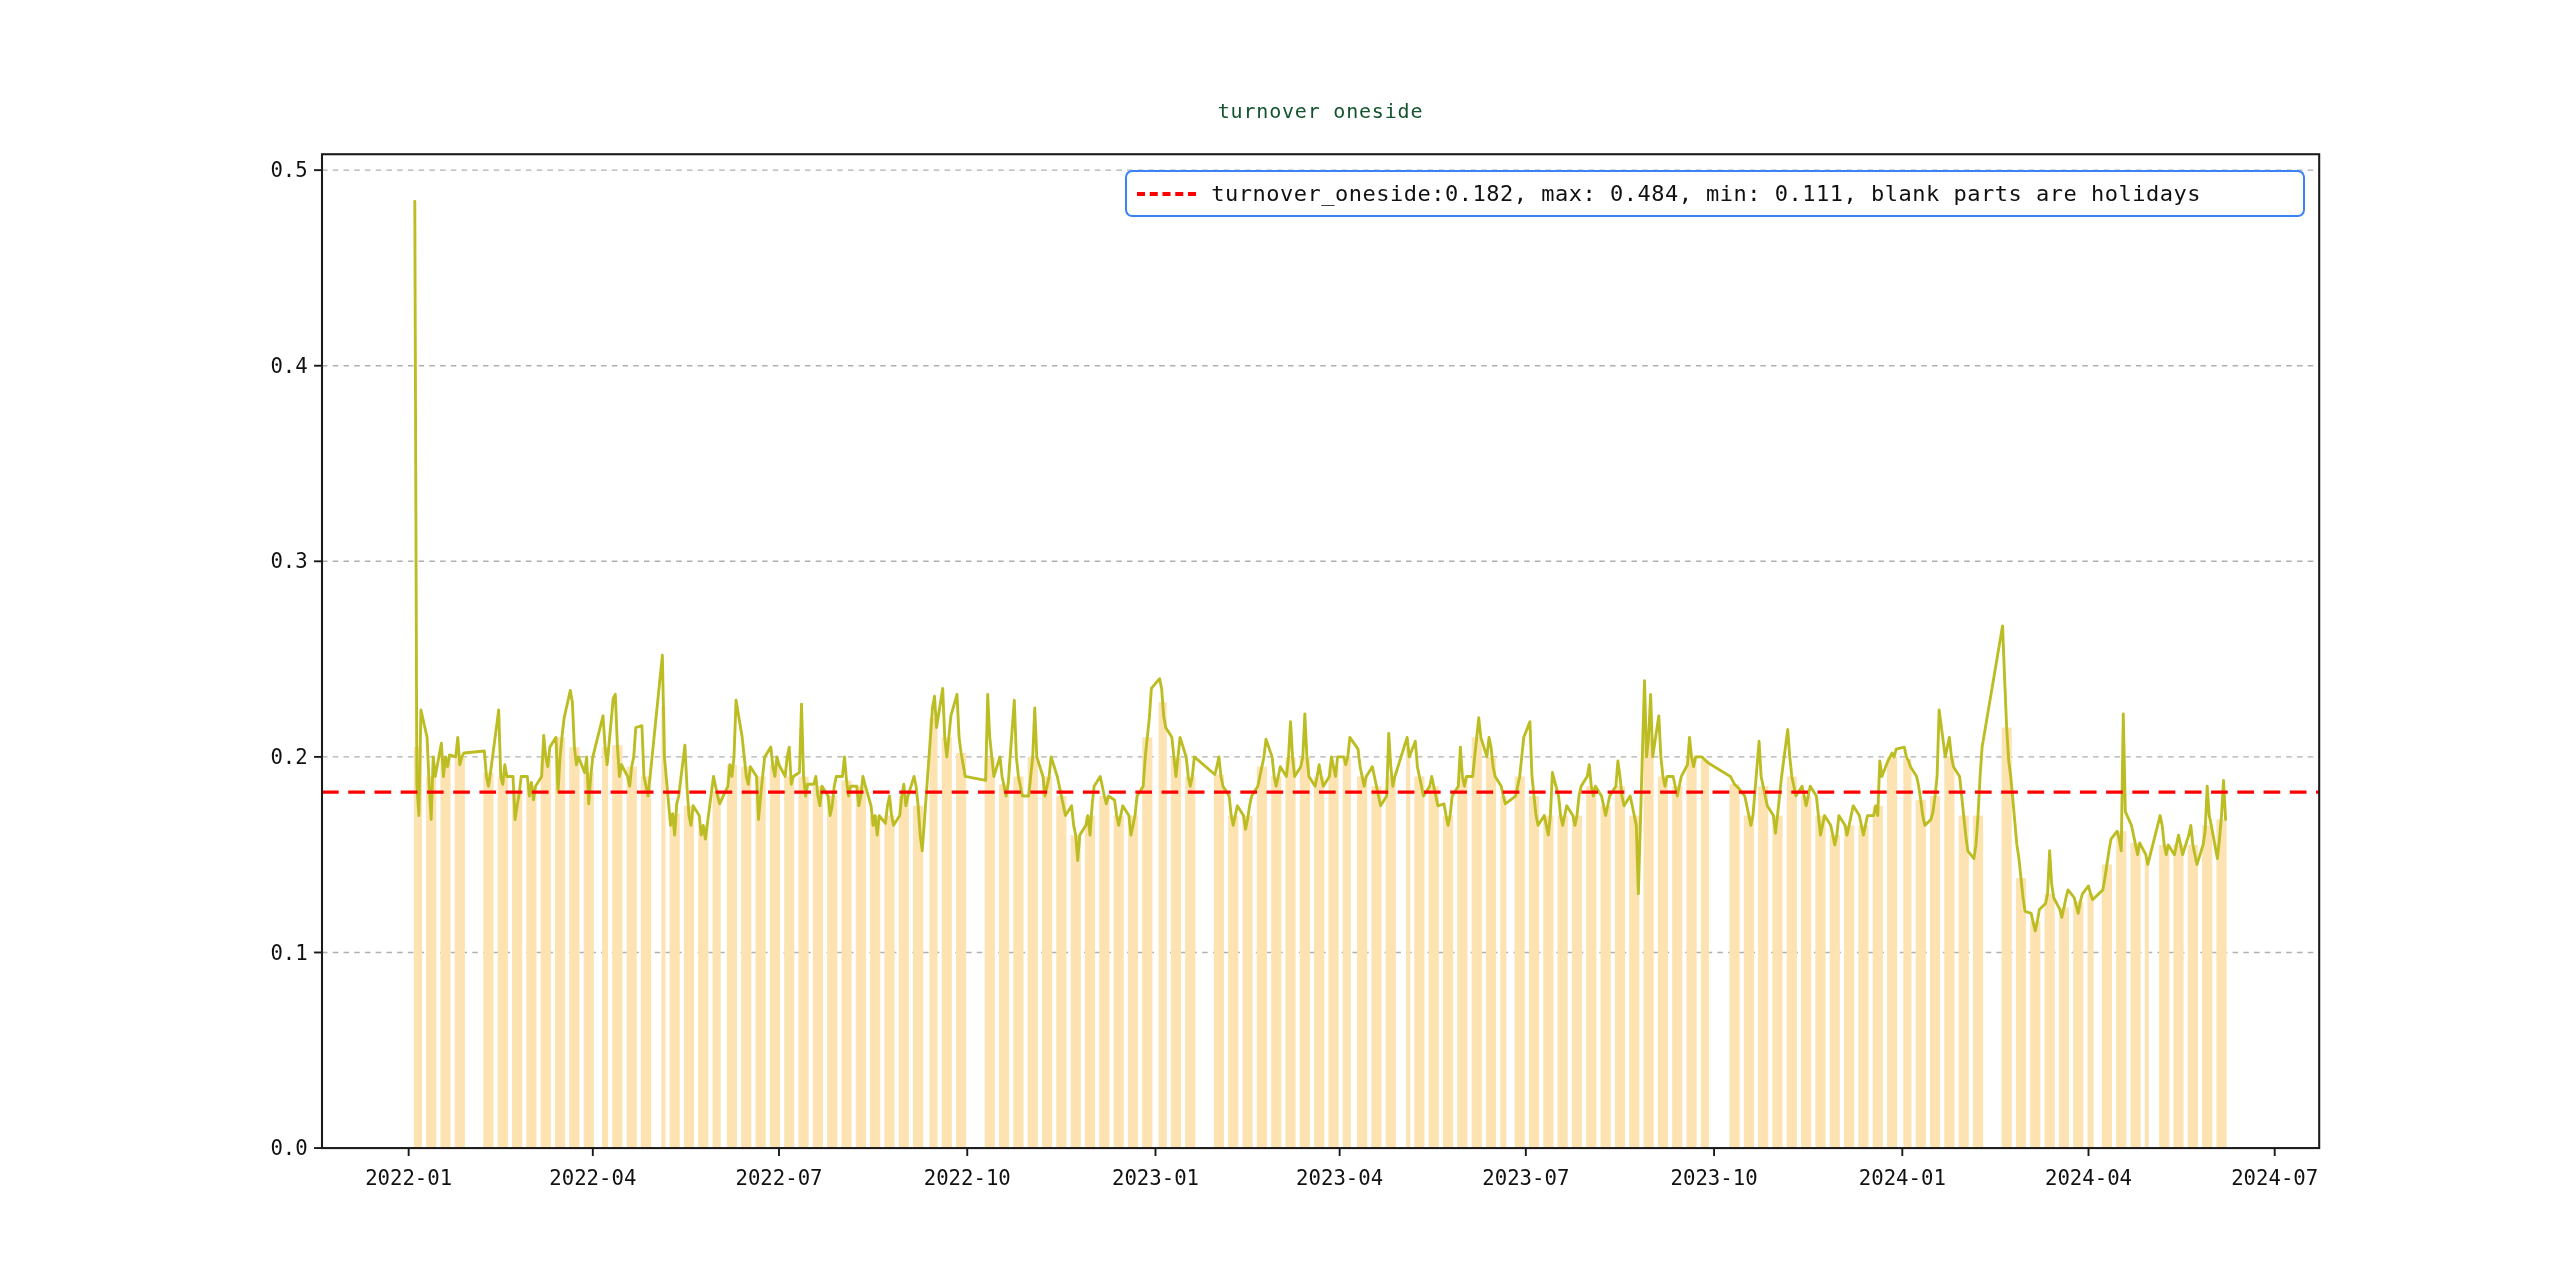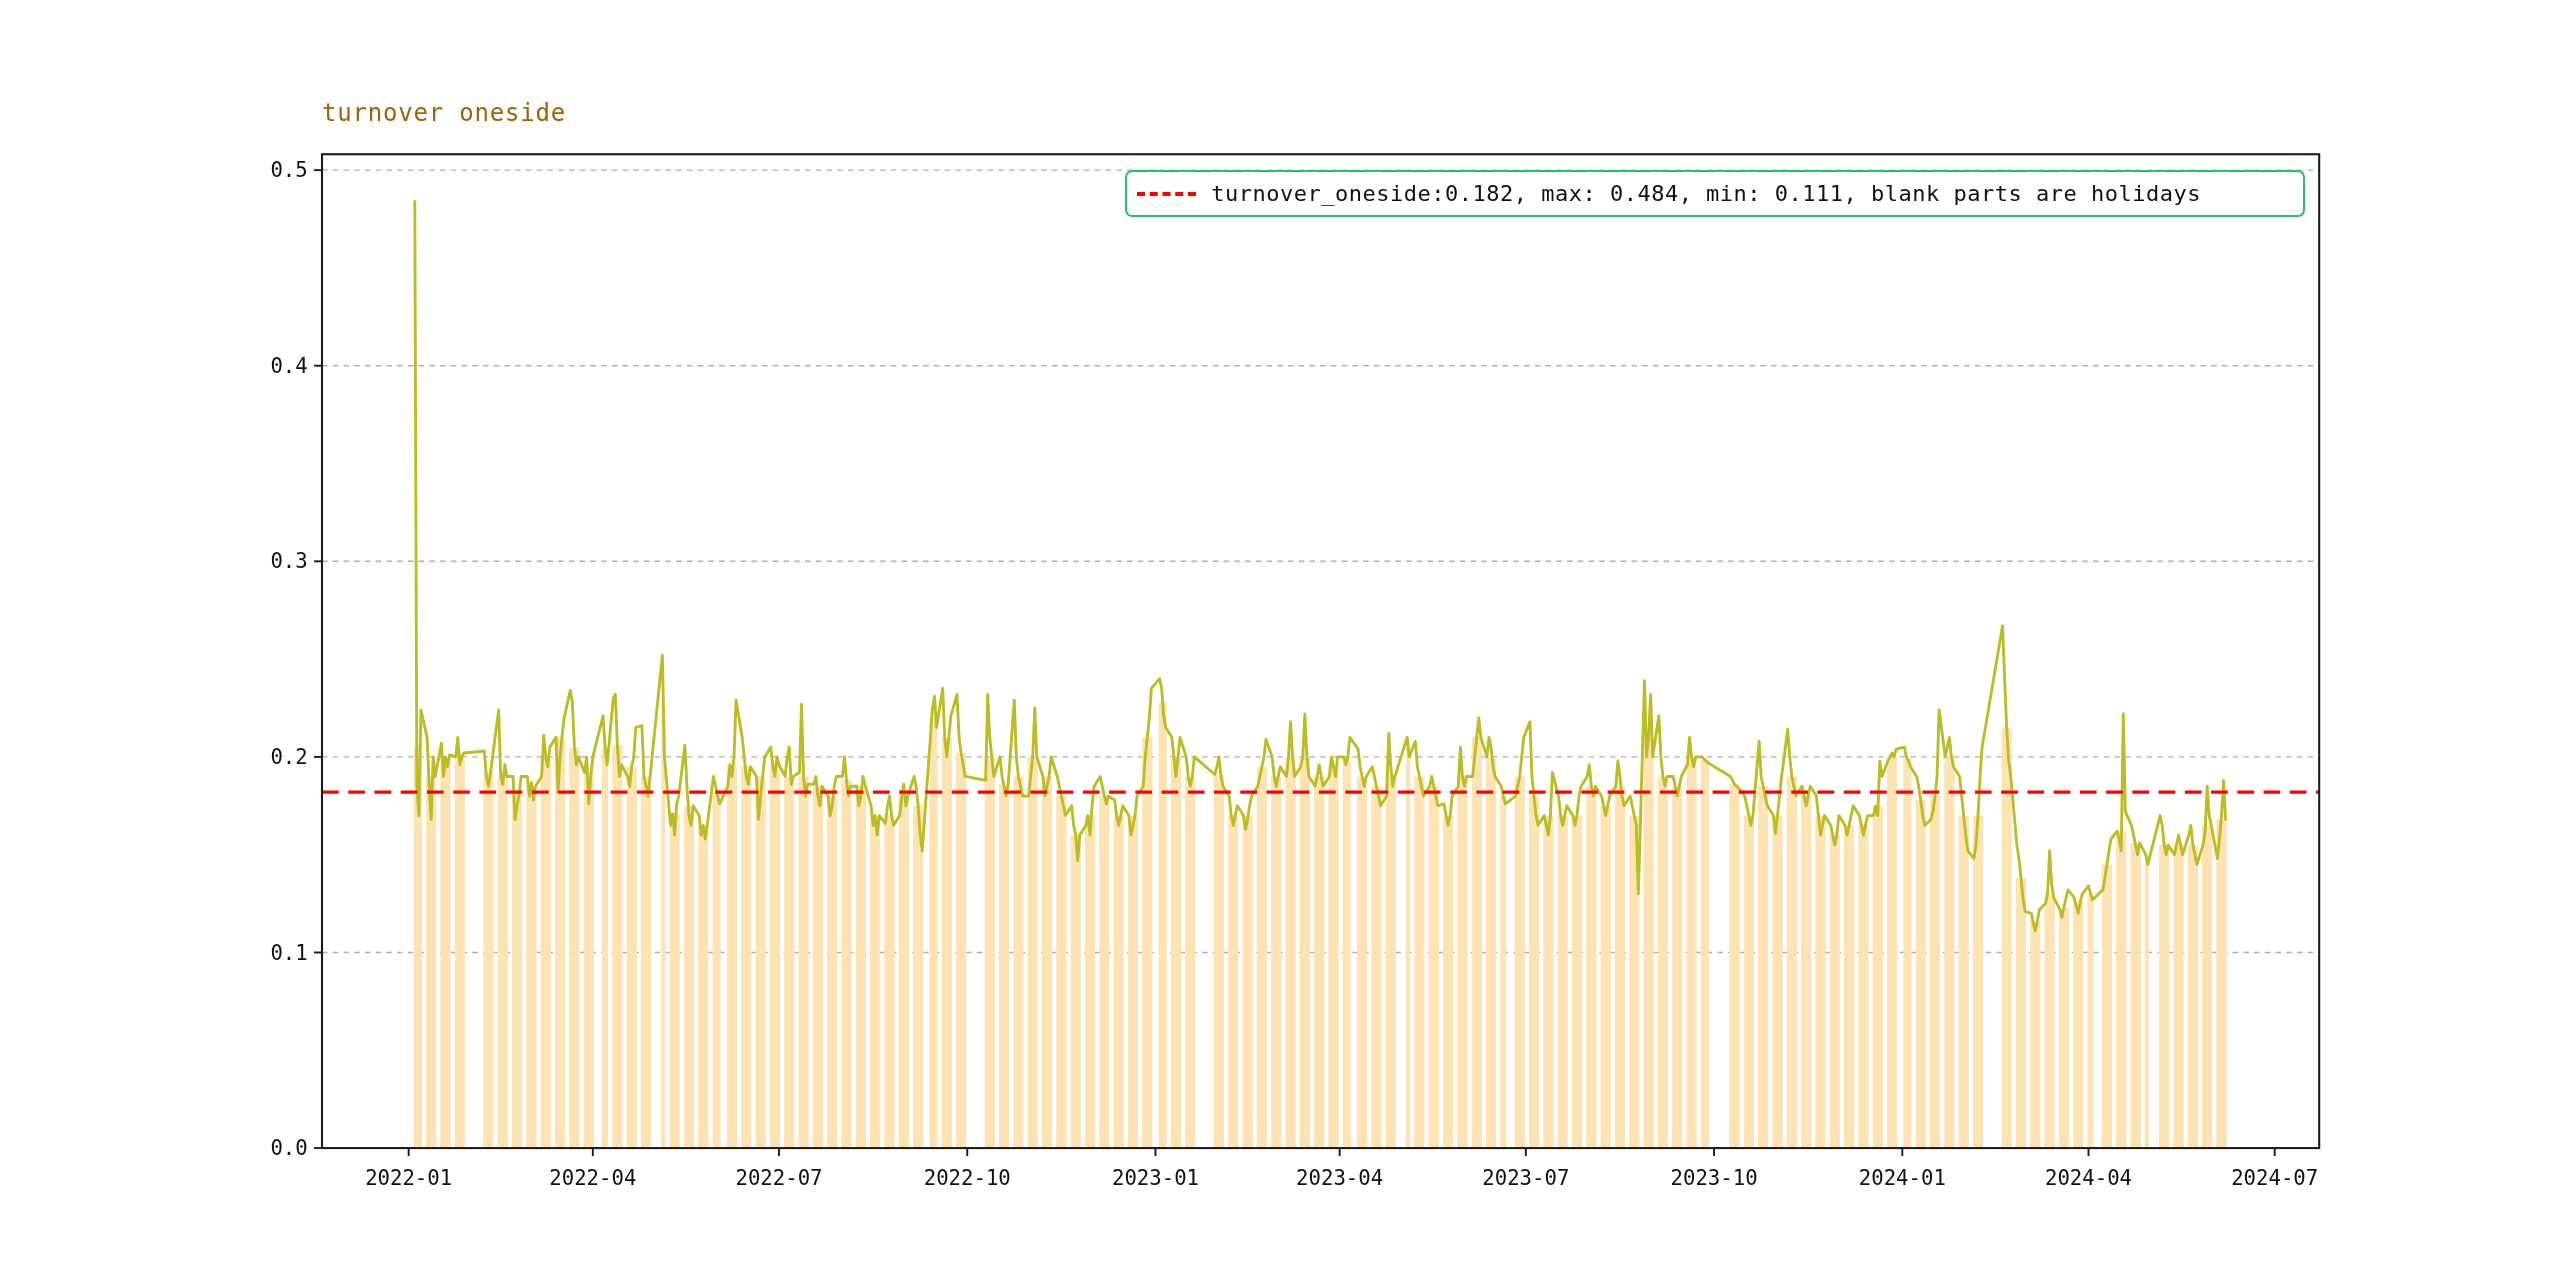--- a/index.html
+++ b/index.html
@@ -7,30 +7,31 @@
     position:relative;
     width:2576px;height:1288px;
     background:#ffffff;
     font-family:"DejaVu Sans Mono", monospace;
     overflow:hidden;
   }
   #chart-svg{position:absolute;left:0;top:0;}
   #chart-title{
     position:absolute;
     left:322px;top:99px;width:1997px;
-    font-size:24px;color:#a16207;
+    text-align:center;
+    font-size:20px;color:#14532d;
     letter-spacing:0.8px;
     white-space:nowrap;
   }
   #legend-box{
     position:absolute;
     left:1125px;top:170px;
     width:1180px;height:47px;
     background:rgba(255,255,255,0.9);
-    border:2px solid #22c55e;
+    border:2px solid #3b82f6;
     border-radius:7.2px;
     display:flex;align-items:center;
     box-sizing:border-box;
     padding-left:10.3px;
     white-space:nowrap;
     z-index:3;
   }
   #legend-marker{
     display:inline-block;
     width:59px;height:0;

